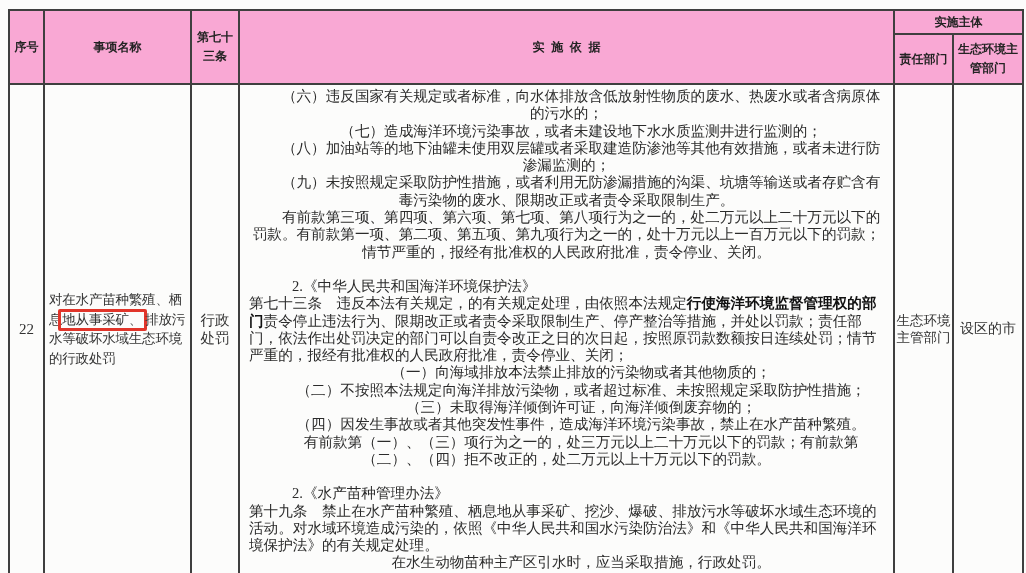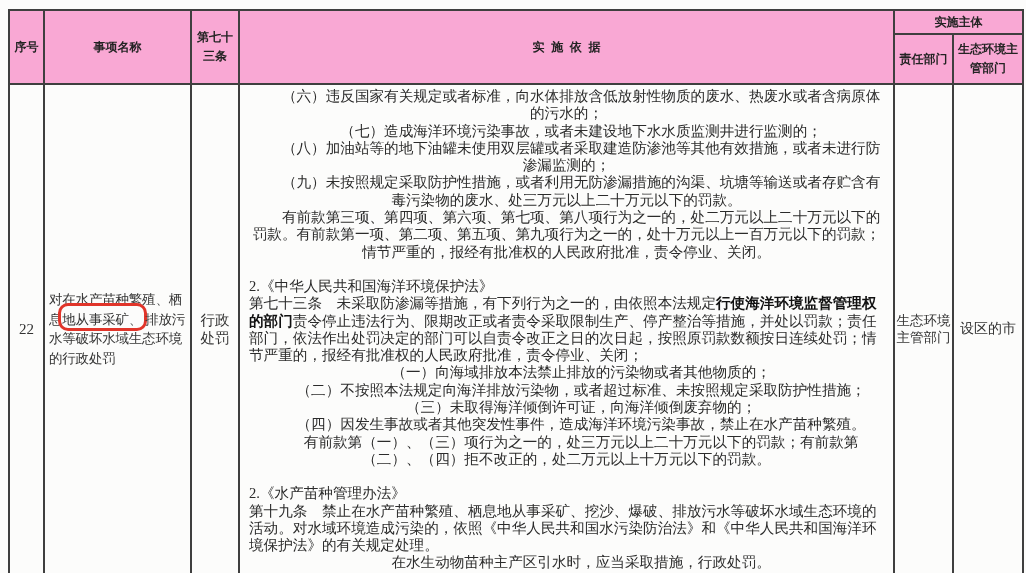--- a/index.html
+++ b/index.html
@@ -65,26 +65,26 @@
   }
   td.c-dept {
     text-align: center; font-size: 13.5px; line-height: 17.5px; color: #333;
     padding: 0 1px;
   }
   td.c-level {
     text-align: center; font-size: 14px; color: #333;
   }
   .para { margin: 0; }
   .para.indent { text-indent: 2em; text-align: center; }
-  .para.gap { margin-top: 17px; }
+  .para.gap { margin-top: 17px; margin-left: 43px; }
   .b { font-weight: bold; color: #111; }
   .red-box {
     border: 3px solid #e1352a;
-    border-radius: 10px;
-    padding: 6px 2px 1px 1px;
+    border-radius: 2px;
+    padding: 0 2px 1px 1px;
     margin: -2px -2px -2px -4px;
     display: inline;
   }
 </style>
 </head>
 <body>
 
 <div class="stage">
   <table class="doc">
     <colgroup>
@@ -112,24 +112,24 @@
       <tr style="height:482px;">
         <td class="c-serial">22</td>
         <td class="c-matter">
           <span>对在水产苗种繁殖、栖息</span><span class="red-box">地从事采矿、</span><span>排放污水等破坏水域生态环境的行政处罚</span>
         </td>
         <td class="c-type">行政处罚</td>
         <td class="c-basis">
             <p class="para indent"><span>（六）违反国家有关规定或者标准，向水体排放含低放射性物质的废水、热废水或者含病原体的污水的；</span></p>
             <p class="para indent"><span>（七）造成海洋环境污染事故，或者未建设地下水水质监测井进行监测的；</span></p>
             <p class="para indent"><span>（八）加油站等的地下油罐未使用双层罐或者采取建造防渗池等其他有效措施，或者未进行防渗漏监测的；</span></p>
-            <p class="para indent"><span>（九）未按照规定采取防护性措施，或者利用无防渗漏措施的沟渠、坑塘等输送或者存贮含有毒污染物的废水、处三万元以上二十万元以下的罚款。</span></p>
+            <p class="para indent"><span>（九）未按照规定采取防护性措施，或者利用无防渗漏措施的沟渠、坑塘等输送或者存贮含有毒污染物的废水、限期改正或者责令采取限制生产。</span></p>
             <p class="para indent"><span>有前款第三项、第四项、第六项、第七项、第八项行为之一的，处二万元以上二十万元以下的罚款。有前款第一项、第二项、第五项、第九项行为之一的，处十万元以上一百万元以下的罚款；情节严重的，报经有批准权的人民政府批准，责令停业、关闭。</span></p>
             <p class="para gap"><span>2.《中华人民共和国海洋环境保护法》</span></p>
-            <p class="para"><span>第七十三条　未采取防渗漏等措施，有下列行为之一的，由依照本法规定</span><span class="b">行使海洋环境监督管理权的部门</span><span>责令停止违法行为、限期改正或者责令采取限制生产、停产整治等措施，并处以罚款；责任部门，依法作出处罚决定的部门可以自责令改正之日的次日起，按照原罚款数额按日连续处罚；情节严重的，报经有批准权的人民政府批准，责令停业、关闭；</span></p>
+            <p class="para"><span>第七十三条　违反本法有关规定，的有关规定处理，由依照本法规定</span><span class="b">行使海洋环境监督管理权的部门</span><span>责令停止违法行为、限期改正或者责令采取限制生产、停产整治等措施，并处以罚款；责任部门，依法作出处罚决定的部门可以自责令改正之日的次日起，按照原罚款数额按日连续处罚；情节严重的，报经有批准权的人民政府批准，责令停业、关闭；</span></p>
             <p class="para indent"><span>（一）向海域排放本法禁止排放的污染物或者其他物质的；</span></p>
             <p class="para indent"><span>（二）不按照本法规定向海洋排放污染物，或者超过标准、未按照规定采取防护性措施；</span></p>
             <p class="para indent"><span>（三）未取得海洋倾倒许可证，向海洋倾倒废弃物的；</span></p>
             <p class="para indent"><span>（四）因发生事故或者其他突发性事件，造成海洋环境污染事故，禁止在水产苗种繁殖。</span></p>
             <p class="para indent"><span>有前款第（一）、（三）项行为之一的，处三万元以上二十万元以下的罚款；有前款第（二）、（四）拒不改正的，处二万元以上十万元以下的罚款。</span></p>
             <p class="para gap"><span>2.《水产苗种管理办法》</span></p>
             <p class="para"><span>第十九条　禁止在水产苗种繁殖、栖息地从事采矿、挖沙、爆破、排放污水等破坏水域生态环境的活动。对水域环境造成污染的，依照《中华人民共和国水污染防治法》和《中华人民共和国海洋环境保护法》的有关规定处理。</span></p>
             <p class="para indent"><span>在水生动物苗种主产区引水时，应当采取措施，行政处罚。</span></p>
           </td>
         <td class="c-dept">生态环境主管部门</td>

